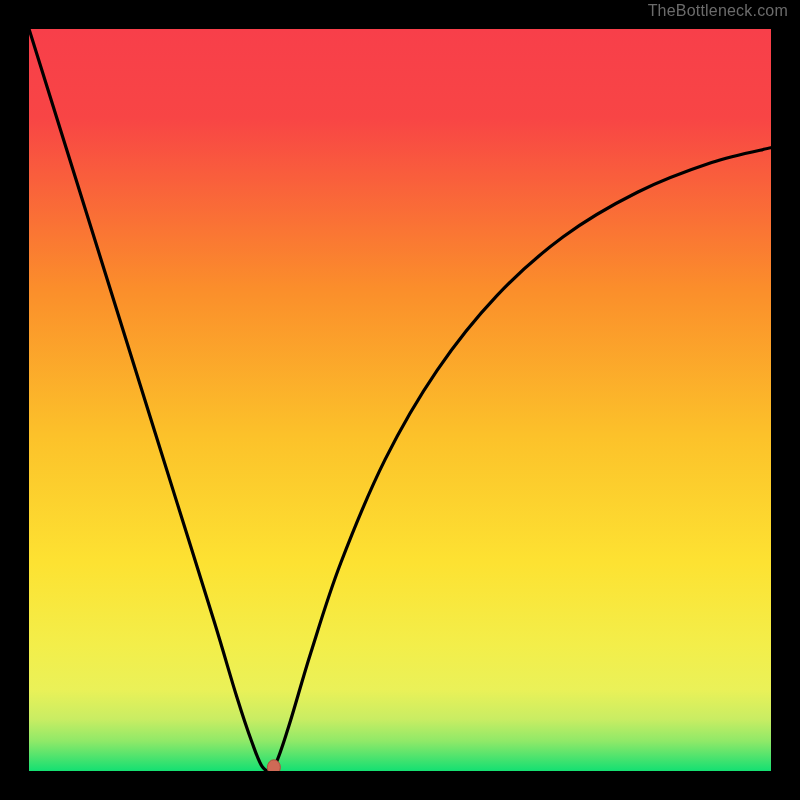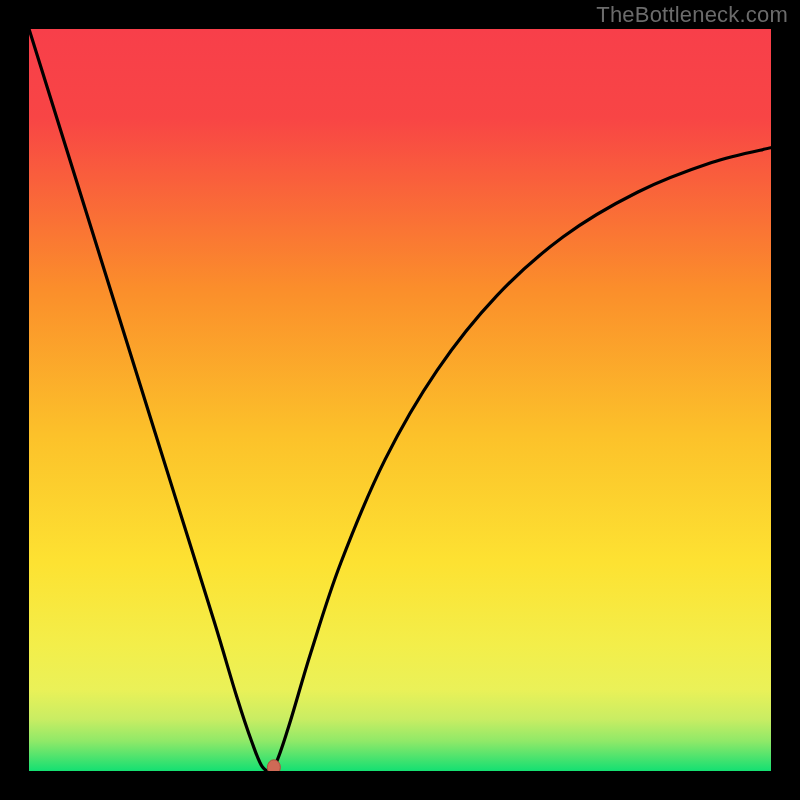--- a/index.html
+++ b/index.html
@@ -15,21 +15,21 @@
     position: relative;
     width: 800px;
     height: 800px;
     background: #000;
   }
   .watermark {
     position: absolute;
     top: 2px;
     right: 12px;
     color: #6b6b6b;
-    font-size: 22px;
+    font-size: 16px;
     font-weight: 500;
     letter-spacing: 0.2px;
     user-select: none;
   }
   .plot {
     position: absolute;
     left: 29px;
     top: 29px;
     width: 742px;
     height: 742px;

